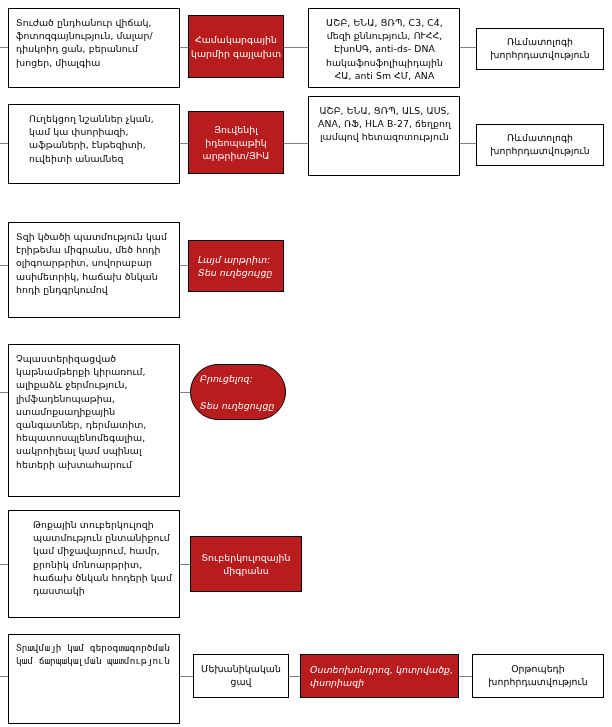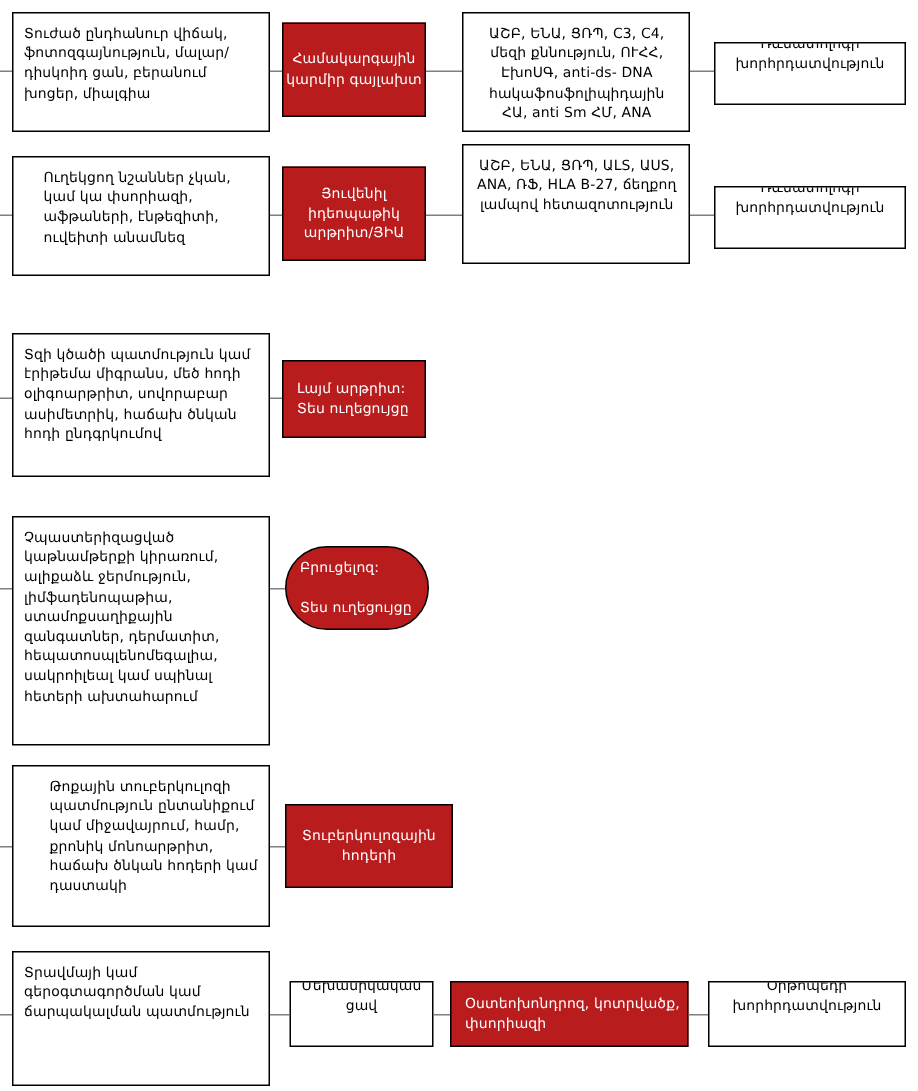--- a/index.html
+++ b/index.html
@@ -62,39 +62,41 @@
     width: 100%;
   }
   .node.diagnosis.centered {
     justify-content: center;
   }
   .node.diagnosis.centered .txt {
     text-align: center;
   }
   .node.diagnosis.leftish {
     justify-content: center;
+    font-style: italic;
   }
   .node.diagnosis.leftish .txt {
     text-align: left;
     padding-left: 9px;
   }
 
   
   .node.labs {
     padding: 7px 6px 6px 7px;
     text-align: center;
   }
 
   
   .node.plain {
     display: flex;
-    align-items: flex-end;
+    align-items: center;
     justify-content: center;
     text-align: center;
     padding: 20px 6px;
+    font-family: Liberation Serif, serif;
   }
   .node.plain .txt {
     width: 100%;
     text-align: center;
   }
 
   
   .conn {
     position: absolute;
     background: #7f7f7f;
@@ -176,27 +178,27 @@
     </div>
   </div>
 
   <div class="row">
     <div class="stub" style="top:564px; width:8px;"></div>
     <div class="node findings" style="left:8px; top:510px; width:172px; height:108px;padding-left:24px;">
       <span class="txt">Թոքային տուբերկուլոզի պատմություն ընտանիքում կամ միջավայրում, համր, քրոնիկ մոնոարթրիտ, հաճախ ծնկան հոդերի կամ դաստակի</span>
     </div>
     <div class="conn" style="left:180px; top:564px; width:10px;"></div>
     <div class="node diagnosis centered" style="left:190px; top:536px; width:112px; height:56px;">
-      <span class="txt">Տուբերկուլոզային հոդերի</span>
+      <span class="txt">Տուբերկուլոզային միգրանս</span>
     </div>
   </div>
 
   <div class="row">
     <div class="stub" style="top:676px; width:8px;"></div>
-    <div class="node findings" style="left:8px; top:634px; width:172px; height:90px;">
+    <div class="node findings" style="left:8px; top:634px; width:172px; height:90px;font-family:Liberation Mono, monospace;">
       <span class="txt">Տրավմայի կամ գերօգտագործման կամ ճարպակալման պատմություն</span>
     </div>
     <div class="conn" style="left:180px; top:676px; width:13px;"></div>
     <div class="node plain" style="left:193px; top:654px; width:96px; height:44px;">
       <span class="txt">Մեխանիկական ցավ</span>
     </div>
     <div class="conn" style="left:289px; top:676px; width:11px;"></div>
     <div class="node diagnosis leftish" style="left:300px; top:654px; width:159px; height:44px;">
       <span class="txt">Օստեոխոնդրոզ, կոտրվածք, փսորիազի</span>
     </div>

